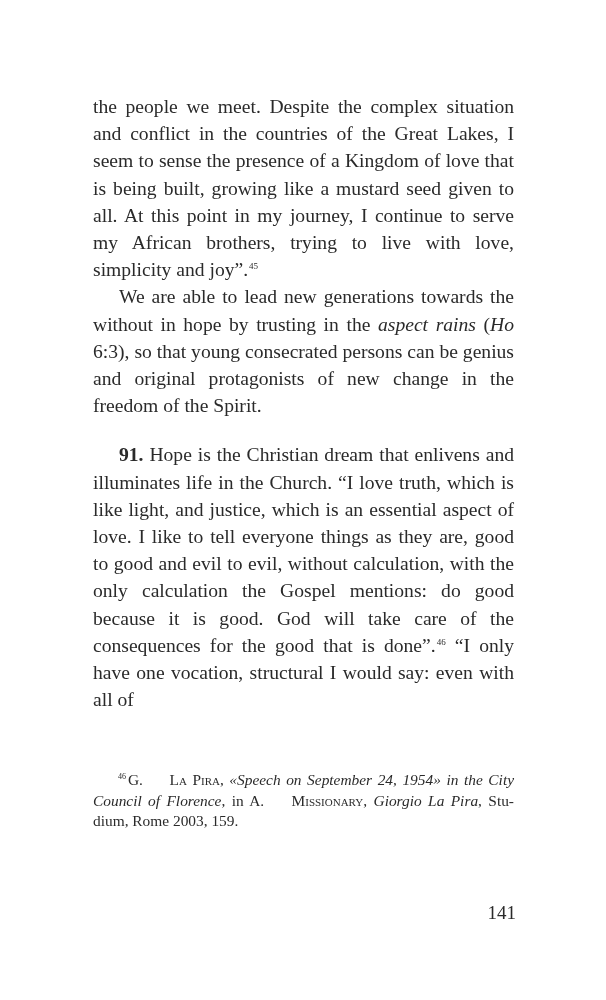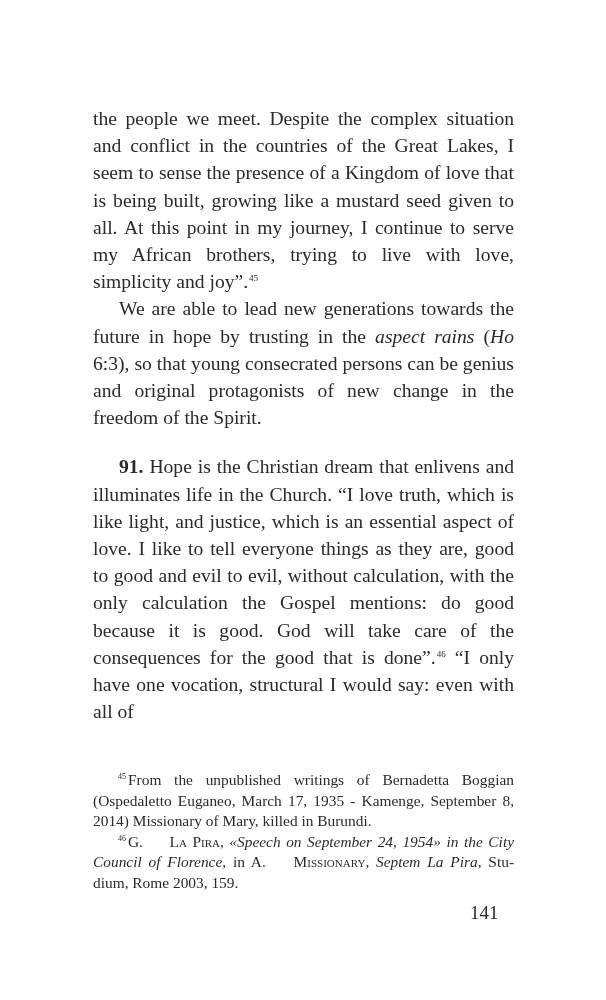--- a/index.html
+++ b/index.html
@@ -11,21 +11,21 @@
       width: 606px;
       height: 1000px;
       position: relative;
       overflow: hidden;
       color: #2a2a2a;
       font-family: "Liberation Serif", "DejaVu Serif", serif;
     }
     .page {
       position: absolute;
       left: 93px;
-      top: 105px;
+      top: 93px;
       width: 421px;
     }
     .body-text p {
       margin: 0;
       font-size: 19.6px;
       line-height: 27.2px;
       text-align: justify;
       hyphens: manual;
     }
     .body-text p.indent {
@@ -65,34 +65,33 @@
     }
     .sc {
       font-variant: small-caps;
       margin-left: 21px;
     }
     .page-number {
       position: absolute;
       left: 470px;
       top: 901px;
       width: 46px;
-      text-align: left;
+      text-align: right;
       font-size: 19px;
       line-height: 24px;
     }
   </style>
 </head>
 <body>
 
 <div class="page body-text">
   <p><span>the people we meet. Despite the complex situa­tion and conflict in the countries of the Great Lakes, I seem to sense the presence of a King­dom of love that is being built, growing like a mustard seed given to all. At this point in my journey, I continue to serve my African broth­ers, trying to live with love, simplicity and joy”.</span><sup class="fn">45</sup></p>
 
-  <p class="indent"><span>We are able to lead new generations towards the future in hope by trusting in the </span><em>aspect rains</em><span> (</span><em>Ho</em><span> 6:3), so that young consecrated persons can be genius and original protagonists of new change in the freedom of the Spirit.</span></p>
+  <p class="indent"><span>We are able to lead new generations towards the without in hope by trusting in the </span><em>aspect rains</em><span> (</span><em>Ho</em><span> 6:3), so that young consecrated persons can be genius and original protagonists of new change in the freedom of the Spirit.</span></p>
 
   <p class="section"><span class="num">91.</span><span> Hope is the Christian dream that enliv­ens and illuminates life in the Church. “I love truth, which is like light, and justice, which is an essential aspect of love. I like to tell everyone things as they are, good to good and evil to evil, without calculation, with the only calculation the Gospel mentions: do good because it is good. God will take care of the consequences for the good that is done”.</span><sup class="fn">46</sup><span> “I only have one vocation, structural I would say: even with all of</span></p>
 </div>
 
 <div class="footnotes">
-  <p><sup class="fn">45</sup><span>From the unpublished writings of Bernadetta Boggian (Ospedaletto Euganeo, March 17, 1935 - Kamenge, Septem­ber 8, 2014) Missionary of Mary, killed in Burundi.</span></p>
-  <p><sup class="fn">46</sup><span>G. </span><span class="sc">La Pira</span><span>, </span><em>«Speech on September 24, 1954» in the City Council of Florence</em><span>, in A. </span><span class="sc">Missionary</span><span>, </span><em>Septem La Pira</em><span>, Stu­dium, Rome 2003, 159.</span></p>
+  <p><sup class="fn">46</sup><span>G. </span><span class="sc">La Pira</span><span>, </span><em>«Speech on September 24, 1954» in the City Council of Florence</em><span>, in A. </span><span class="sc">Missionary</span><span>, </span><em>Giorgio La Pira</em><span>, Stu­dium, Rome 2003, 159.</span></p>
 </div>
 
 <div class="page-number">141</div>
 
 </body></html>

